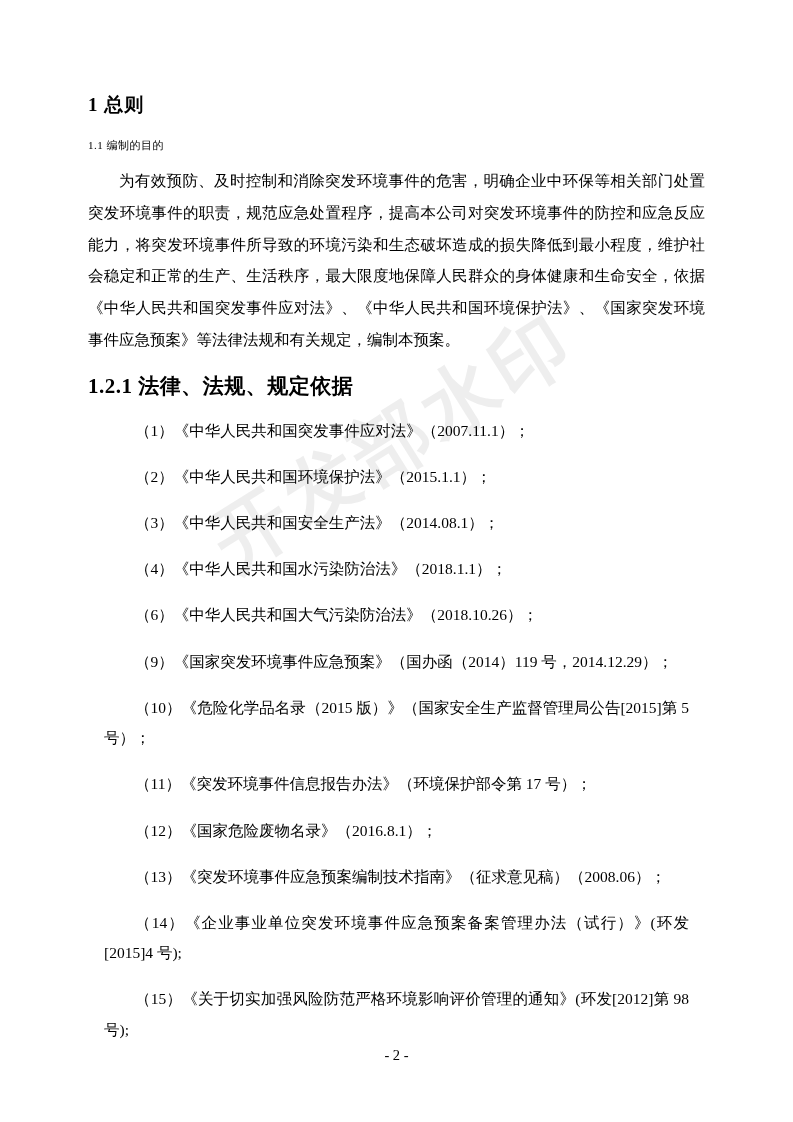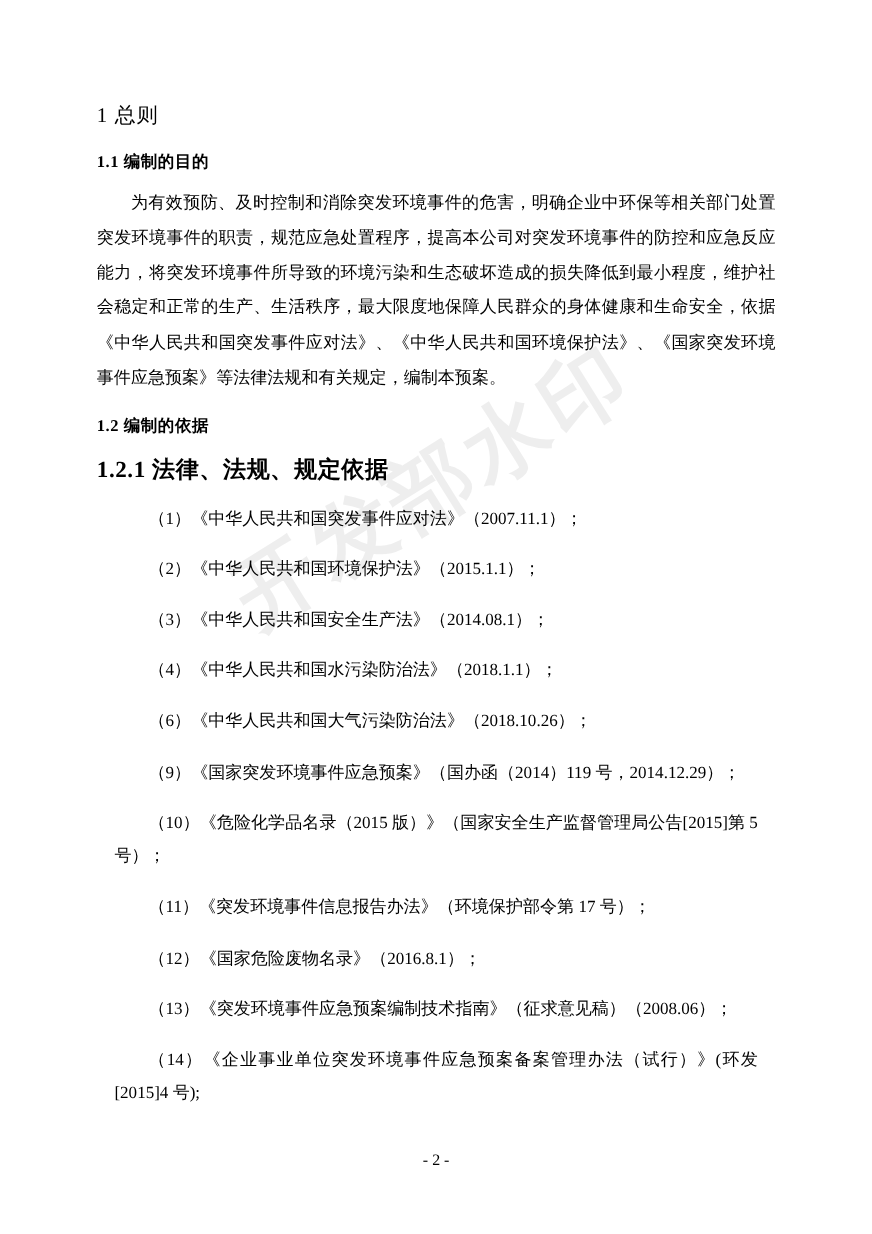--- a/index.html
+++ b/index.html
@@ -35,27 +35,27 @@
     color: rgba(120, 120, 120, 0.13);
     white-space: nowrap;
     z-index: 0;
   }
   .content {
     position: relative;
     z-index: 1;
   }
   h1.doc-h1 {
     font-size: 19px;
-    font-weight: normal;
+    font-weight: bold;
     margin: 0 0 20px 0;
     letter-spacing: 1px;
   }
   h2.doc-h2 {
-    font-size: 15px;
-    font-weight: bold;
+    font-size: 11px;
+    font-weight: normal;
     margin: 18px 0 12px 0;
     letter-spacing: 0.5px;
   }
   h3.doc-h3 {
     font-size: 21px;
     font-weight: bold;
     margin: 16px 0 10px 0;
     letter-spacing: 0.5px;
   }
   p.body-para {
@@ -93,35 +93,35 @@
   <div class="watermark">开发部水印</div>
 
   <div class="content">
 
     <h1 class="doc-h1">1 总则</h1>
 
     <h2 class="doc-h2">1.1 编制的目的</h2>
 
     <p class="body-para">为有效预防、及时控制和消除突发环境事件的危害，明确企业中环保等相关部门处置突发环境事件的职责，规范应急处置程序，提高本公司对突发环境事件的防控和应急反应能力，将突发环境事件所导致的环境污染和生态破坏造成的损失降低到最小程度，维护社会稳定和正常的生产、生活秩序，最大限度地保障人民群众的身体健康和生命安全，依据《中华人民共和国突发事件应对法》、《中华人民共和国环境保护法》、《国家突发环境事件应急预案》等法律法规和有关规定，编制本预案。</p>
 
-    <h2 class="doc-h2">1.2 编制的依据</h2>
 
     <h3 class="doc-h3">1.2.1 法律、法规、规定依据</h3>
 
     <p class="list-item">（1）《中华人民共和国突发事件应对法》（2007.11.1）；</p>
     <p class="list-item">（2）《中华人民共和国环境保护法》（2015.1.1）；</p>
     <p class="list-item">（3）《中华人民共和国安全生产法》（2014.08.1）；</p>
     <p class="list-item">（4）《中华人民共和国水污染防治法》（2018.1.1）；</p>
     <p class="list-item">（6）《中华人民共和国大气污染防治法》（2018.10.26）；</p>
     <p class="list-item">（9）《国家突发环境事件应急预案》（国办函（2014）119 号，2014.12.29）；</p>
     <p class="list-item">（10）《危险化学品名录（2015 版）》（国家安全生产监督管理局公告[2015]第 5 号）；</p>
     <p class="list-item">（11）《突发环境事件信息报告办法》（环境保护部令第 17 号）；</p>
     <p class="list-item">（12）《国家危险废物名录》（2016.8.1）；</p>
     <p class="list-item">（13）《突发环境事件应急预案编制技术指南》（征求意见稿）（2008.06）；</p>
     <p class="list-item">（14）《企业事业单位突发环境事件应急预案备案管理办法（试行）》(环发[2015]4 号);</p>
+    <p class="list-item">（15）《关于切实加强风险防范严格环境影响评价管理的通知》(环发[2012]第 98 号);</p>
 
   </div>
 
   <div class="footer">
     <span>- 2 -</span>
   </div>
 
 </div>
 
 </body></html>

